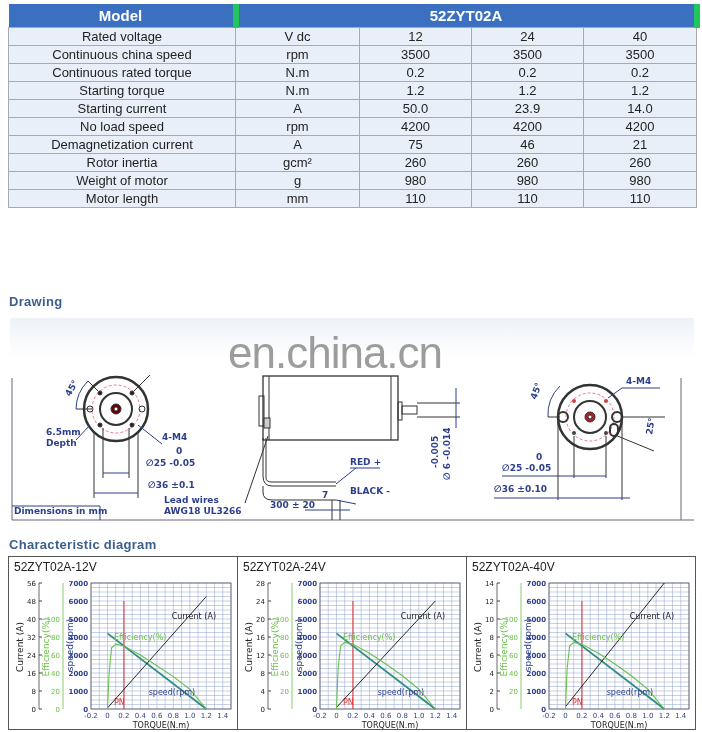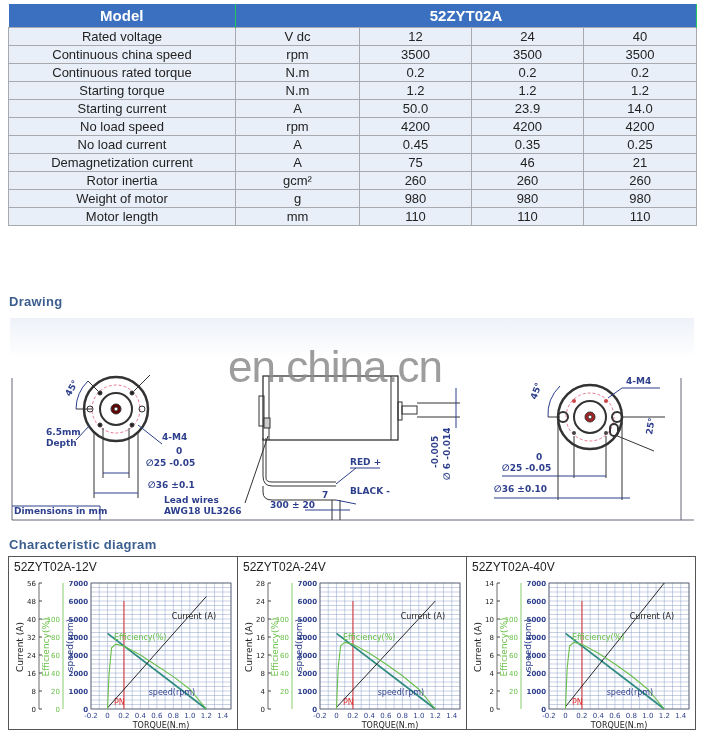--- a/index.html
+++ b/index.html
@@ -1,24 +1,24 @@
 <!DOCTYPE html>
 <html><head>
 <meta charset="utf-8">
 <style>
   * { box-sizing: border-box; margin: 0; padding: 0; }
   body { width: 702px; height: 732px; background: #ffffff; font-family: "Liberation Sans", sans-serif; position: relative; overflow: hidden; }
   .spec-table { position: absolute; left: 8px; top: 4px; width: 688px; border-collapse: collapse; table-layout: fixed; }
-  .spec-table th { background: #3a70bf; color: #ffffff; font-weight: bold; font-size: 15px; height: 23px; border-right: 1px solid #22c55e; }
+  .spec-table th { background: #3a70bf; color: #ffffff; font-weight: bold; font-size: 15px; height: 23px; border-right: 6px solid #22c55e; }
   .spec-table td { background: #e9eff8; color: #222; font-size: 13px; text-align: center; height: 18px; border: 1px solid #a8aab0; }
   .spec-table td:first-child { border-left: 1px solid #a8aab0; }
   .section-title { position: absolute; left: 9px; color: #3c5f8e; font-weight: bold; font-size: 13px; letter-spacing: 0.3px; text-align: right; }
   .drawing { position: absolute; left: 10px; top: 318px; width: 684px; height: 206px; background: linear-gradient(#eef2f8 0, #ffffff 40px); }
   .drawing svg { position: absolute; left: 0; top: 0; }
-  .watermark { position: absolute; left: 228px; top: 342px; font-size: 44px; color: #8c8c8c; opacity: 0.85; letter-spacing: -1px; }
+  .watermark { position: absolute; left: 228px; top: 328px; font-size: 44px; color: #8c8c8c; opacity: 0.85; letter-spacing: -1px; }
   .charts { position: absolute; left: 8px; top: 556px; width: 688px; height: 176px; }
   .chart-panel { position: absolute; top: 0; width: 230px; height: 174px; border: 1px solid #555; background: #fff; }
   .chart-panel .ctitle { position: absolute; left: 5px; top: 3px; font-size: 12px; color: #222; }
   .chart-panel svg { position: absolute; left: 0; top: 0; }
 </style>
 </head>
 <body>
 
 <table class="spec-table">
   <colgroup>
@@ -69,27 +69,20 @@
         <td>50.0</td>
         <td>23.9</td>
         <td>14.0</td>
       </tr>
       <tr>
         <td>No load speed</td>
         <td>rpm</td>
         <td>4200</td>
         <td>4200</td>
         <td>4200</td>
-      </tr>
-      <tr>
-        <td>No load current</td>
-        <td>A</td>
-        <td>0.45</td>
-        <td>0.35</td>
-        <td>0.25</td>
       </tr>
       <tr>
         <td>Demagnetization current</td>
         <td>A</td>
         <td>75</td>
         <td>46</td>
         <td>21</td>
       </tr>
       <tr>
         <td>Rotor inertia</td>

